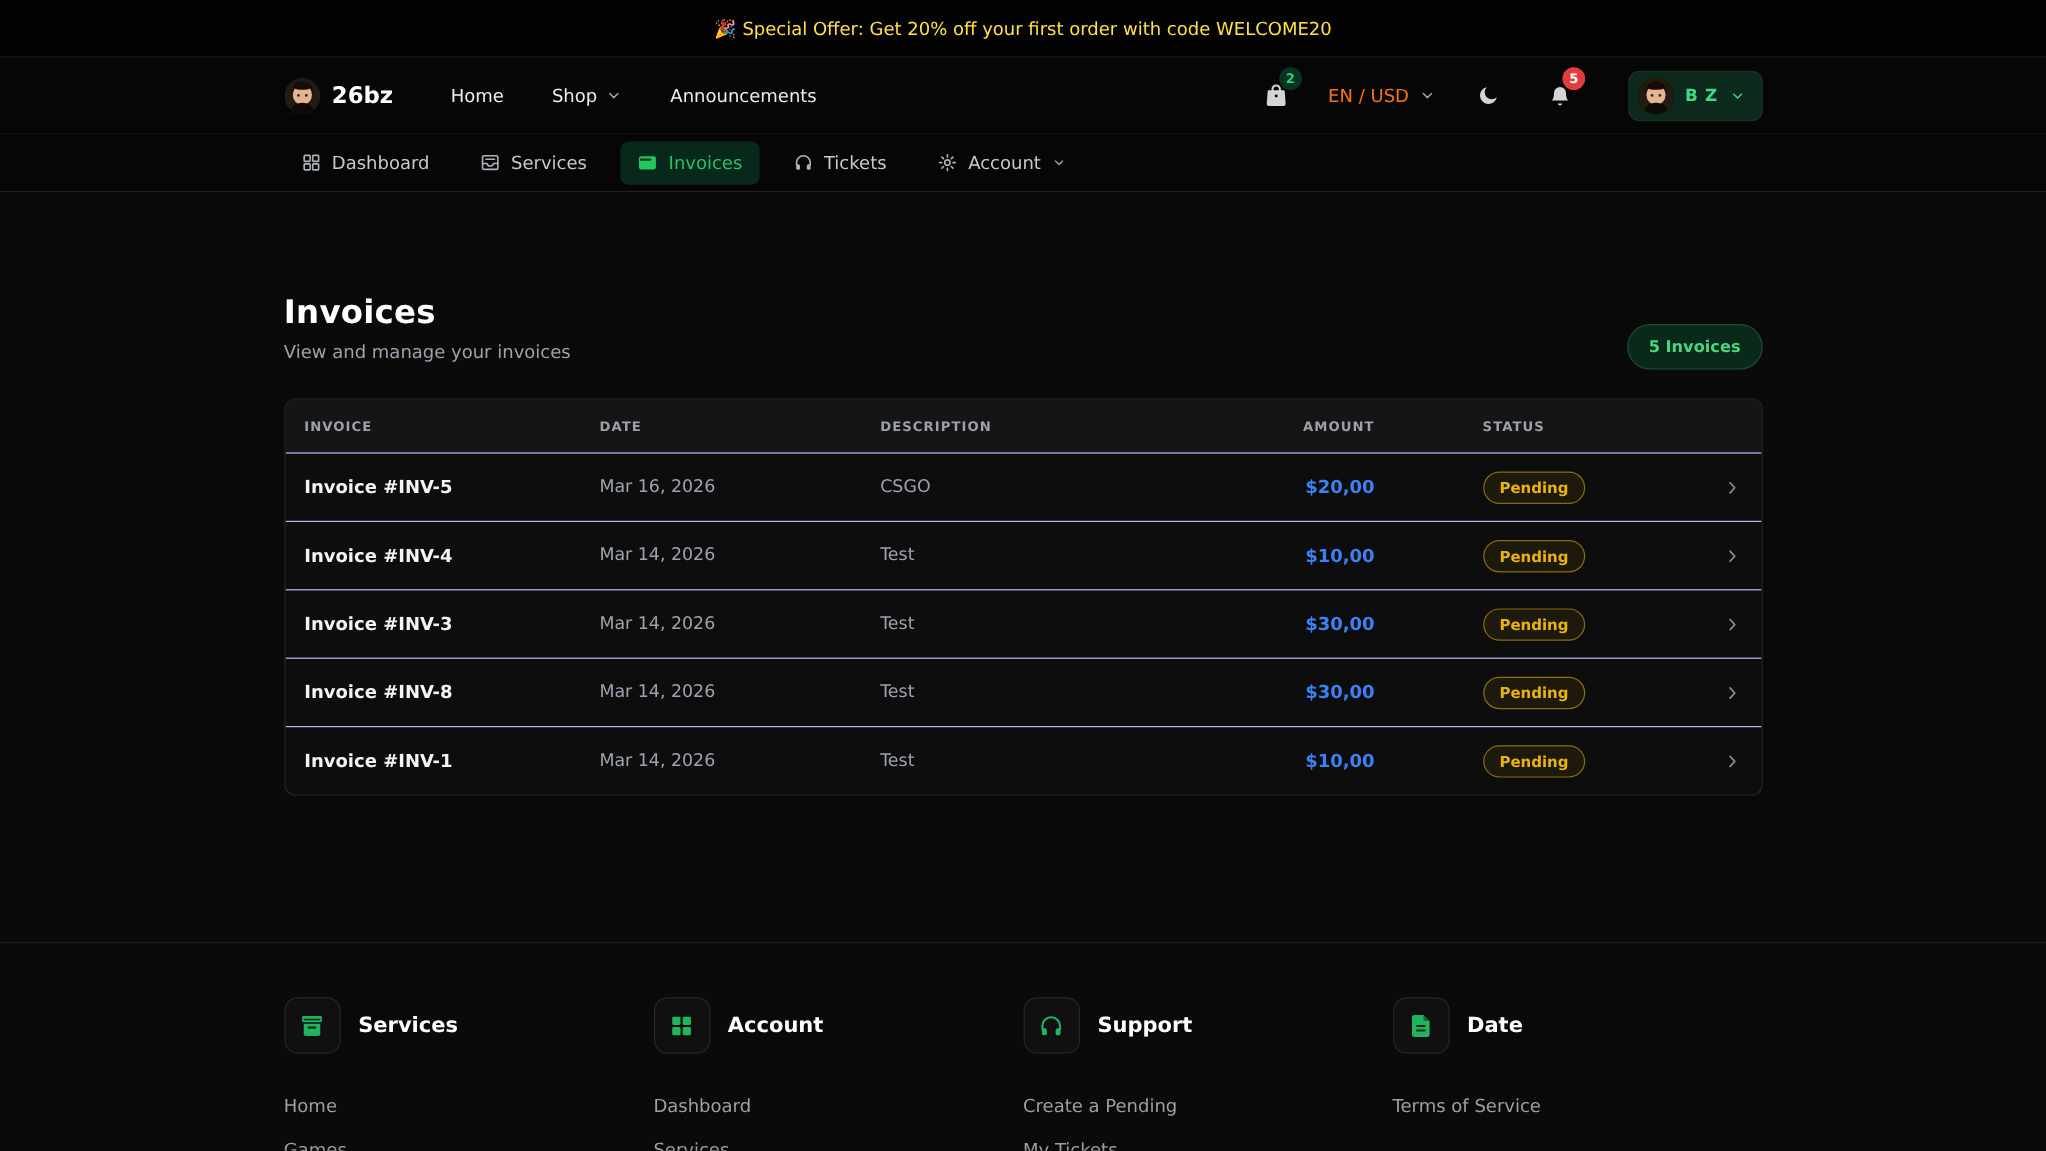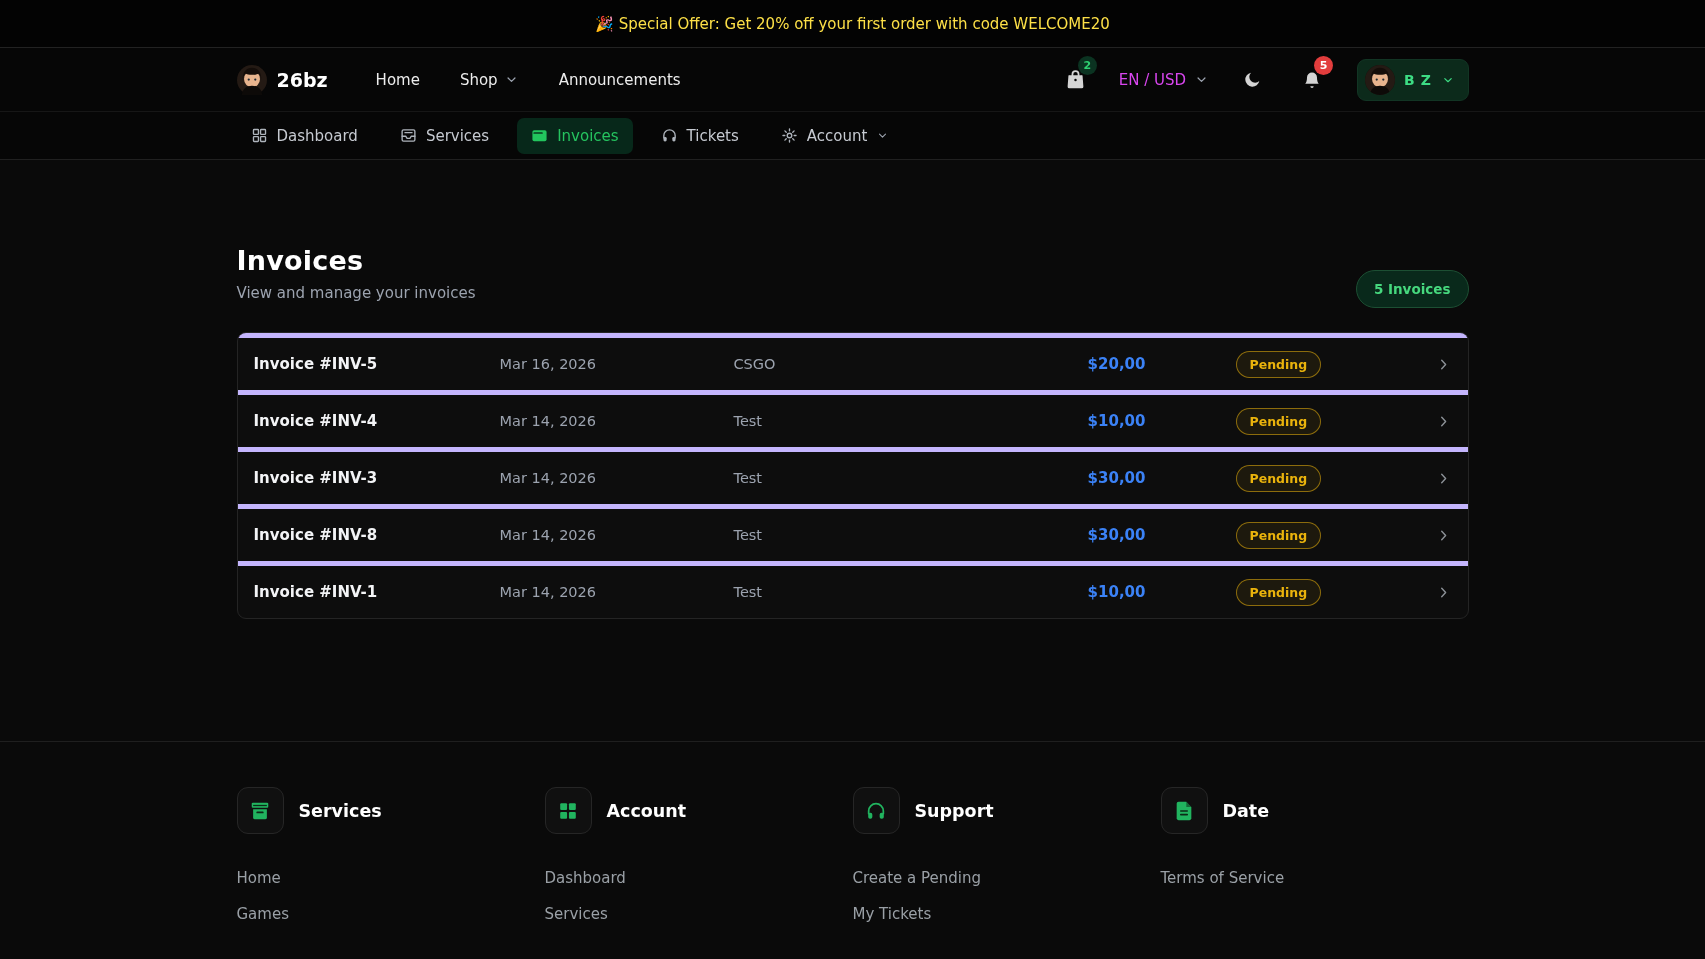--- a/index.html
+++ b/index.html
@@ -28,25 +28,25 @@
   .nav-link { display:flex; align-items:center; gap:6px; font-size:15px; color:#ededed; cursor:pointer; }
   .nav-right { margin-left:auto; display:flex; align-items:center; gap:26px; }
   .icon-btn { position:relative; display:flex; align-items:center; justify-content:center; width:34px; height:34px; cursor:pointer; color:#d4d4d4; }
   .badge {
     position:absolute; top:-7px; right:-4px; min-width:19px; height:19px; border-radius:999px;
     display:flex; align-items:center; justify-content:center;
     font-size:11px; font-weight:bold; padding:0 4px;
   }
   .badge-cart { background:#0b3321; color:#2ecf70; }
   .badge-bell { background:#e23d3d; color:#fff; }
-  .locale { display:flex; align-items:center; gap:8px; font-size:15px; color:#d946ef; cursor:pointer; }
+  .locale { display:flex; align-items:center; gap:8px; font-size:15px; color:#f97316; cursor:pointer; }
   .chev { color:#9ca3af; display:flex; }
   .user-btn {
     display:flex; align-items:center; gap:9px; background:#0c2a1b; border:1px solid #123524;
-    border-radius:9px; padding:5px 13px 5px 7px; cursor:pointer; margin-left:2px;
+    border-radius:9px; padding:5px 13px 5px 7px; cursor:pointer; margin-left:14px;
   }
   .user-btn .user-name { font-size:14px; font-weight:bold; color:#3ddc84; letter-spacing:.04em; }
   .user-avatar { width:30px; height:30px; border-radius:50%; overflow:hidden; background:#1b130e; display:flex; }
 
   
   .subnav { height:48px; background:#060606; border-bottom:1px solid #202020; }
   .subnav-inner { height:100%; display:flex; align-items:center; gap:14px; }
   .subnav-item {
     display:flex; align-items:center; gap:9px; font-size:15px; color:#c6cad1;
     padding:9px 14px; border-radius:7px; cursor:pointer;
@@ -66,21 +66,21 @@
 
   
   .invoice-table { margin-top:24px; border:1px solid #242424; border-radius:9px; background:#0d0d0d; overflow:hidden; }
   .t-row { display:grid; grid-template-columns:246px 234px 240px 172px 1fr 56px; align-items:center; padding:0 16px; }
   .t-head { height:44px; background:#151515; }
   .t-head .th {
     font-size:11px; font-weight:bold; letter-spacing:.08em; color:#9aa1aa; text-transform:uppercase;
   }
   .th.amount, .td.amount { text-align:right; }
   .th.status, .td.status { padding-left:90px; }
-  .t-body-row { height:57px; border-top:5px solid #c4b5fd; cursor:pointer; }
+  .t-body-row { height:57px; border-top:1px solid #c4b5fd; cursor:pointer; }
   .td.invoice { font-size:15px; font-weight:bold; color:#f3f4f6; }
   .td.date, .td.desc { font-size:14.5px; color:#9ca3af; }
   .td.amount { font-size:15px; font-weight:bold; color:#3b82f6; }
   .status-pill {
     display:inline-block; font-size:12.5px; font-weight:bold; color:#eab30c;
     background:rgba(234,179,12,.07); border:1px solid rgba(234,179,12,.55);
     border-radius:999px; padding:5px 13px;
   }
   .row-chev { display:flex; justify-content:flex-end; color:#8b9096; }
 
@@ -276,20 +276,28 @@
 <main class="container">
   <div class="page-head">
     <div>
       <h1 class="page-title">Invoices</h1>
       <div class="page-sub">View and manage your invoices</div>
     </div>
     <span class="count-pill">5 Invoices</span>
   </div>
 
   <section class="invoice-table">
+    <div class="t-row t-head">
+      <span class="th">Invoice</span>
+      <span class="th">Date</span>
+      <span class="th">Description</span>
+      <span class="th amount">Amount</span>
+      <span class="th status">Status</span>
+      <span></span>
+    </div>
 
     <div class="t-row t-body-row">
       <span class="td invoice">Invoice #INV-5</span>
       <span class="td date">Mar 16, 2026</span>
       <span class="td desc">CSGO</span>
       <span class="td amount">$20,00</span>
       <span class="td status"><span class="status-pill">Pending</span></span>
       <span class="row-chev">
           <svg width="17" height="17" viewBox="0 0 24 24">
             <use href="#i-chevright"></use>

